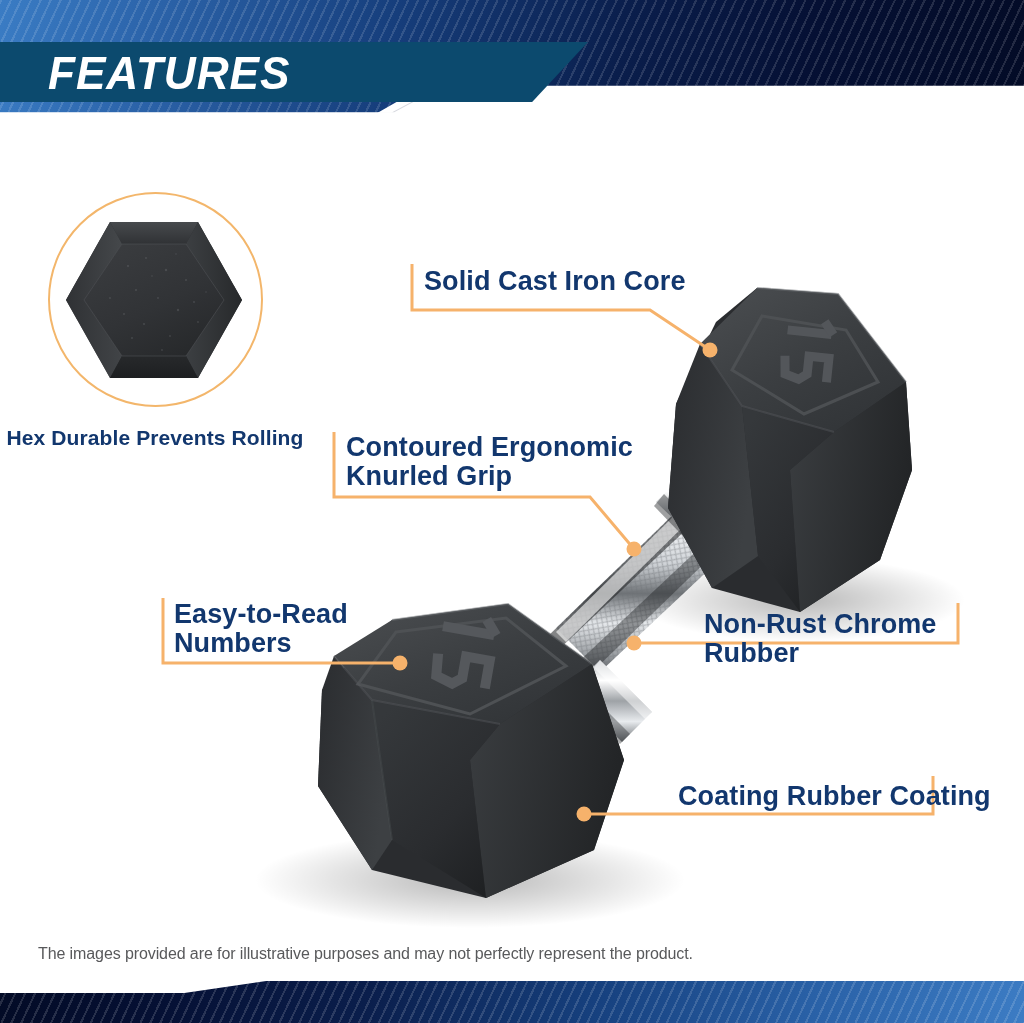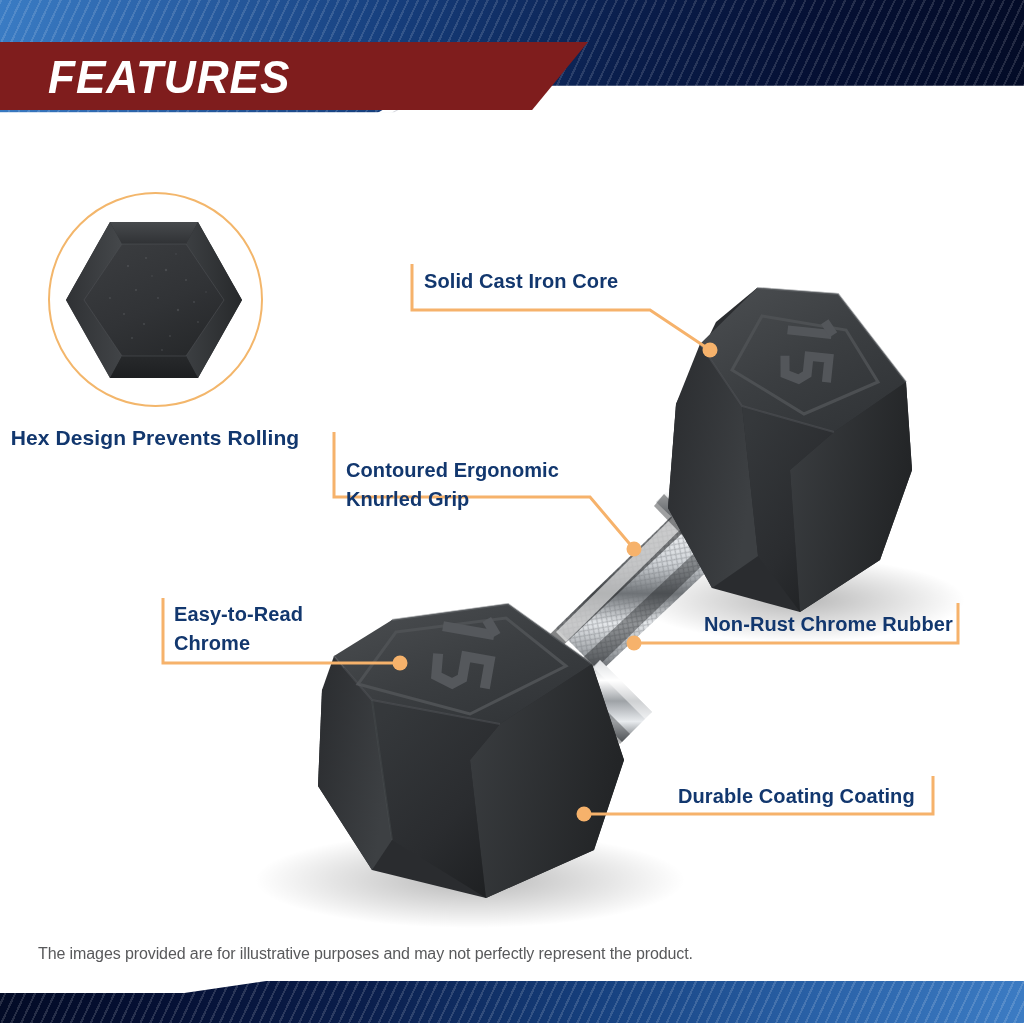--- a/index.html
+++ b/index.html
@@ -34,22 +34,22 @@
     background:#ffffff;
     clip-path:polygon(0% 100%, 0% 56%, 38.5% 56%, 42.2% 0%, 100% 0%, 100% 100%);
   }
   .hdr-hairline{
     position:absolute;left:0;bottom:14px;width:1024px;height:22px;
     background:#c9ccd4;
     clip-path:polygon(0% 100%, 0% 94%, 38.2% 94%, 42.0% 0%, 100% 0%, 100% 6%, 42.6% 6%, 38.8% 100%);
     opacity:.75;
   }
   .title-band{
-    position:absolute;left:0;top:42px;width:588px;height:68px;
-    background:#7f1d1d;
+    position:absolute;left:0;top:42px;width:588px;height:60px;
+    background:#0c4a6e;
     clip-path:polygon(0 0, 100% 0, 90.5% 100%, 0 100%);
     display:flex;align-items:center;
   }
   .title-text{
     margin-left:48px;
     color:#ffffff;
     font-size:47px;
     font-weight:700;
     font-style:italic;
     letter-spacing:1px;
@@ -108,21 +108,21 @@
   }
 
   
   .product{position:absolute;left:0;top:0;width:1024px;height:1023px;pointer-events:none;}
 
   
   .callout{position:absolute;}
   .co-label{
     color:#12376E;
     font-weight:700;
-    font-size:20px;
+    font-size:27px;
     line-height:29px;
     font-family:"Liberation Sans Narrow","Liberation Sans",sans-serif;
     white-space:pre-line;
     letter-spacing:.1px;
   }
   .leader{position:absolute;left:0;top:0;width:1024px;height:1023px;pointer-events:none;}
 </style>
 </head>
 <body>
 
@@ -193,21 +193,21 @@
       <circle cx="132" cy="104" r="0.9"></circle>
         <circle cx="66" cy="120" r="1"></circle>
         <circle cx="96" cy="132" r="0.9"></circle>
       <circle cx="44" cy="80" r="0.9"></circle>
         <circle cx="140" cy="74" r="0.8"></circle>
         <circle cx="110" cy="36" r="0.8"></circle>
     </g>
     <polyline points="56,26 120,26 158,82 120,138 56,138 18,82 56,26" fill="none" stroke="#55585c" stroke-width="1" opacity=".5"></polyline>
   </svg>
 
-  <div class="hex-caption">Hex Design
+  <div class="hex-caption">Hex Durable
 Prevents Rolling</div>
 
   <svg class="product" viewBox="0 0 1024 1023">
     <defs>
       <linearGradient id="topFaceG" x1="0.1" y1="0" x2="0.9" y2="1">
         <stop offset="0" stop-color="#4a4d50"></stop>
         <stop offset="0.5" stop-color="#3b3e41"></stop>
         <stop offset="1" stop-color="#303336"></stop>
       </linearGradient>
       <linearGradient id="sideLG" x1="0" y1="0" x2="1" y2="0.4">
@@ -350,36 +350,36 @@
       <circle cx="400" cy="663" r="7.5"></circle>
       <circle cx="634" cy="643" r="7.5"></circle>
       <circle cx="584" cy="814" r="7.5"></circle>
     </g>
   </svg>
 
   <div class="callout" style="left:424px;top:267px;">
     <div class="co-label">Solid Cast Iron Core</div>
   </div>
 
-  <div class="callout" style="left:346px;top:456px;">
+  <div class="callout" style="left:346px;top:433px;">
     <div class="co-label">Contoured Ergonomic
 Knurled Grip</div>
   </div>
 
   <div class="callout" style="left:174px;top:600px;">
     <div class="co-label">Easy-to-Read
-Chrome</div>
+Numbers</div>
   </div>
 
   <div class="callout" style="left:704px;top:610px;">
     <div class="co-label">Non-Rust Chrome Rubber</div>
   </div>
 
   <div class="callout" style="left:678px;top:782px;">
-    <div class="co-label">Durable Coating Coating</div>
+    <div class="co-label">Coating Rubber Coating</div>
   </div>
 
   <div class="disclaimer">The images provided are for illustrative purposes and may not perfectly represent the product.</div>
 
   <div class="footer">
     <div class="ftr-grad"></div>
     <div class="ftr-stripes"></div>
     <div class="ftr-top-cut"></div>
   </div>
 

